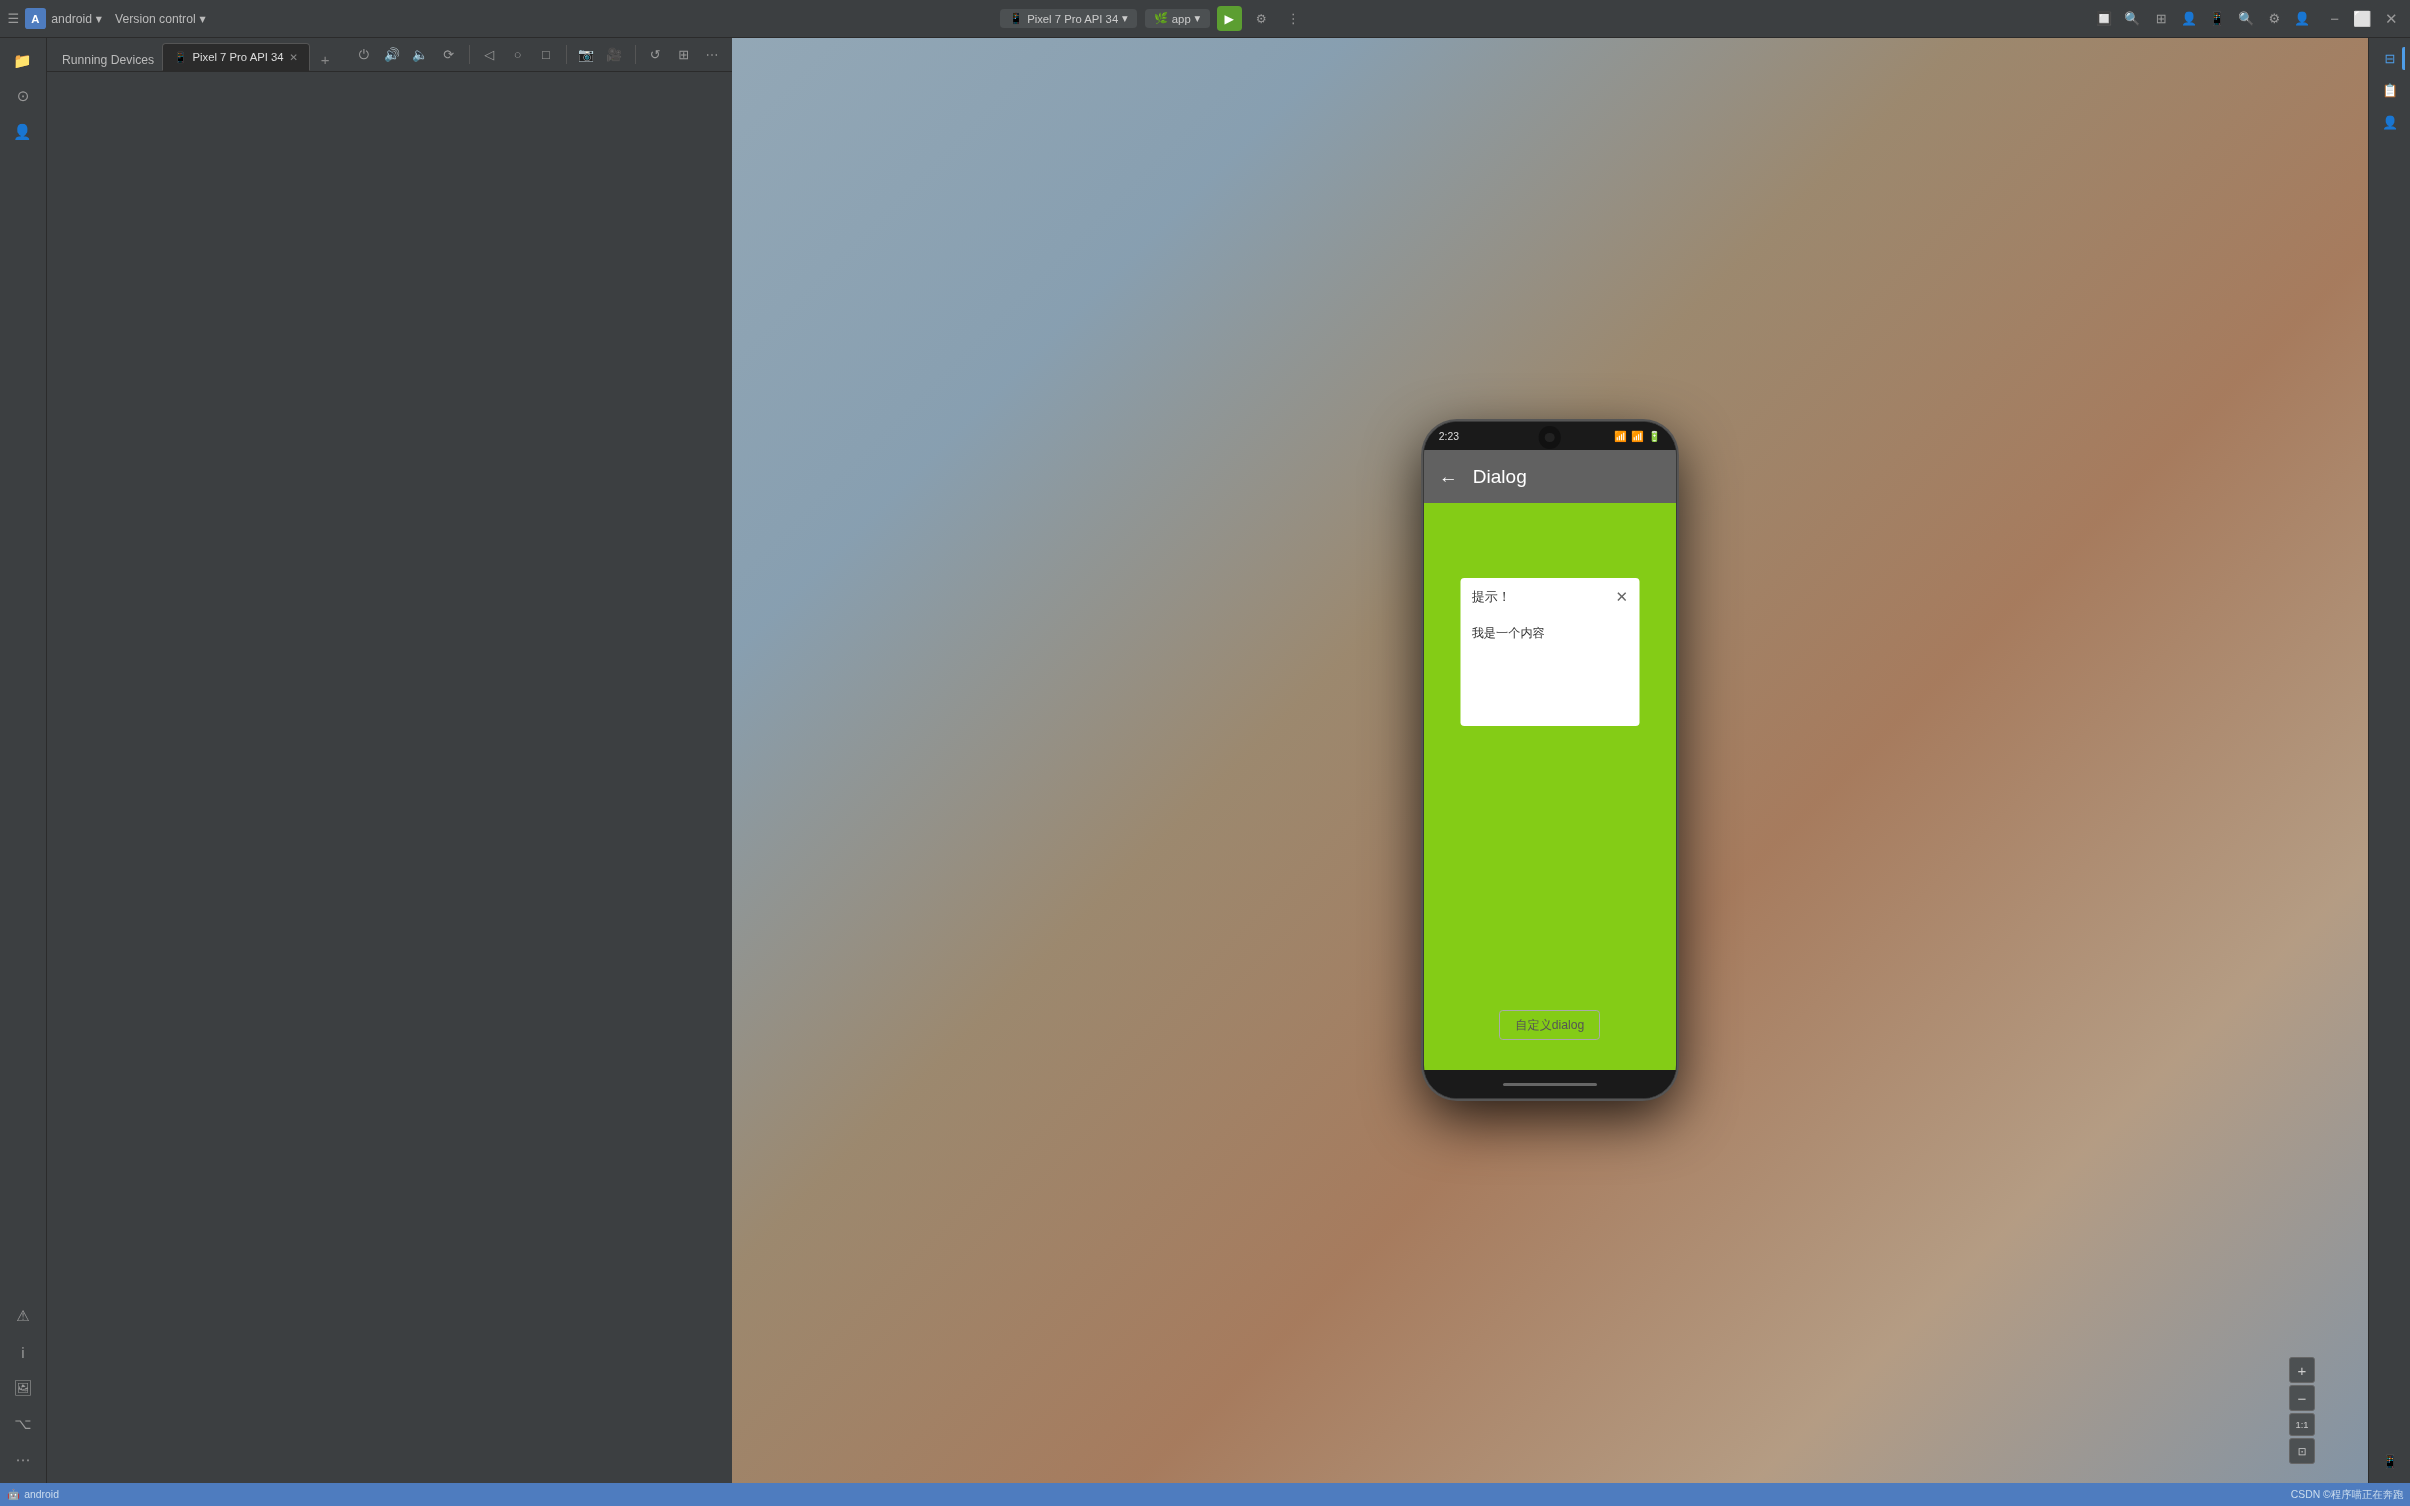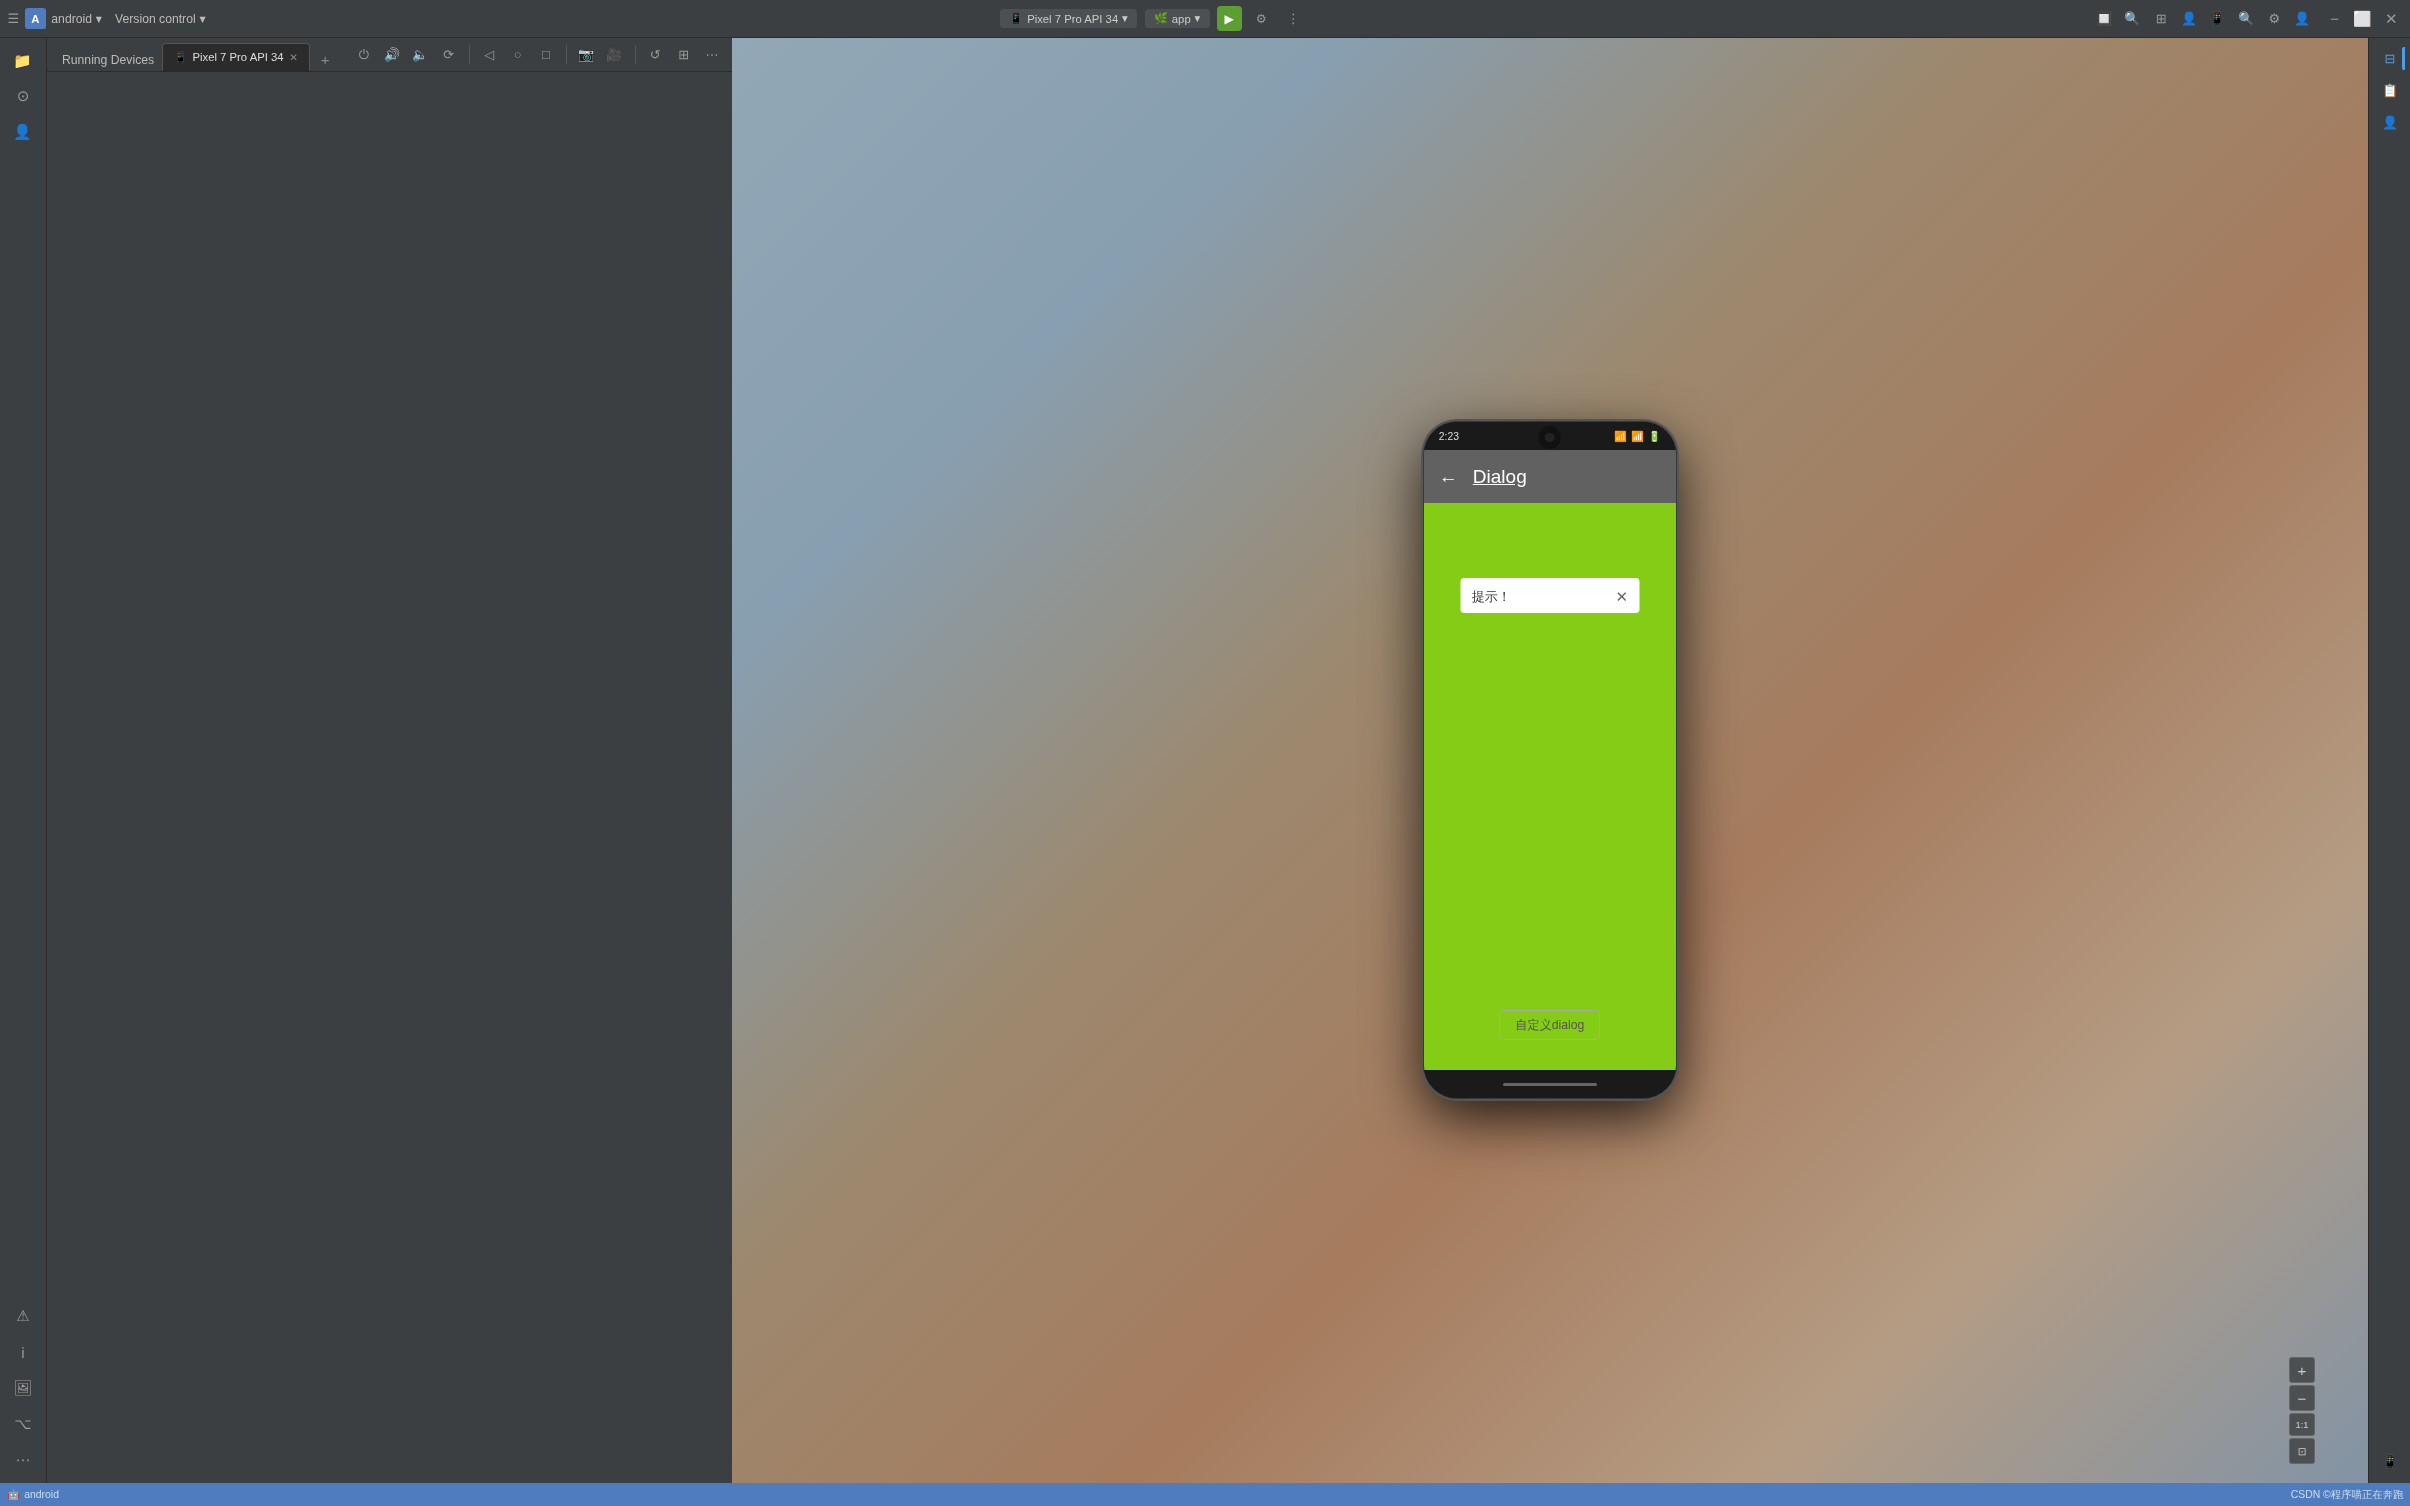--- a/index.html
+++ b/index.html
@@ -282,21 +282,20 @@
     }
     .app-back-btn {
       font-size: 19px;
       color: white;
       cursor: pointer;
     }
     .app-title {
       font-size: 19px;
       color: white;
       font-weight: 400;
-      text-decoration: underline;
     }
 
     
     .app-content {
       flex: 1;
       background: #84cc16;
       position: relative;
       display: flex;
       align-items: flex-end;
       justify-content: center;
@@ -587,20 +586,23 @@
 
             <div class="app-content">
 
               <div class="custom-dialog-btn">自定义dialog</div>
 
               <div class="dialog-box">
                 <div class="dialog-title-row">
                   <span class="dialog-title-text">提示！</span>
                   <span class="dialog-close">✕</span>
                 </div>
+                <div class="dialog-body">
+                  <span class="dialog-content-text">我是一个内容</span>
+                </div>
               </div>
 
             </div>
           </div>
 
           <div class="phone-bottom">
             <div class="phone-nav-line"></div>
           </div>
         </div>
       </div>

